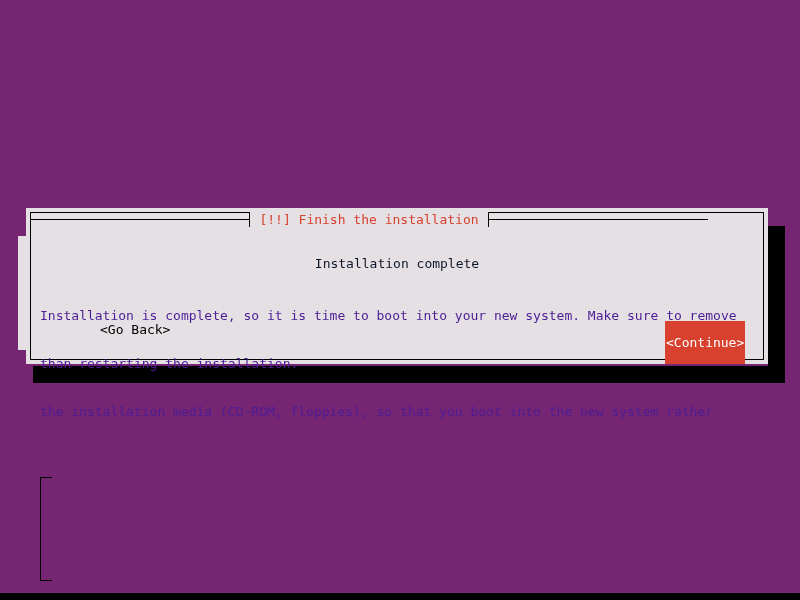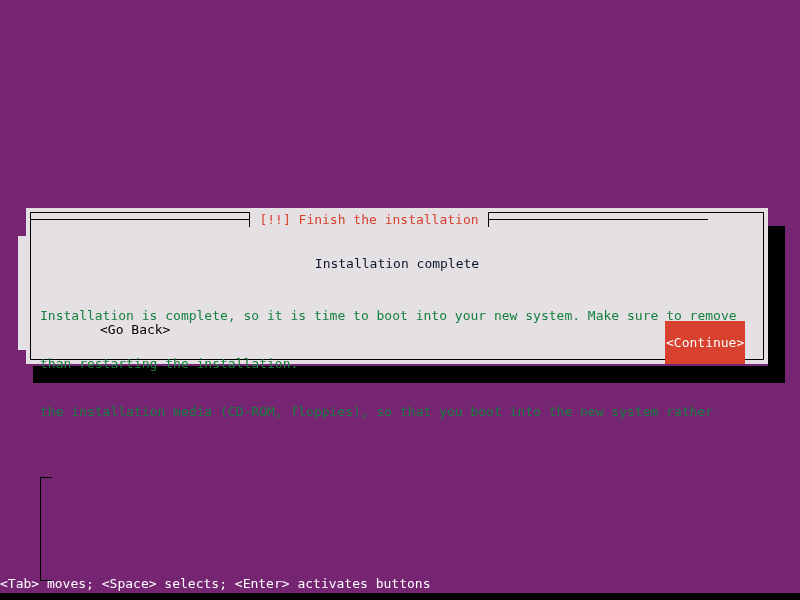--- a/index.html
+++ b/index.html
@@ -169,21 +169,21 @@
     color: #0f172a;
     font-size: 13px;
     line-height: 16px;
     margin-top: 26px;
     white-space: pre;
   }
   #body-paragraph {
     margin-top: 4px;
     padding-left: 9px;
     padding-right: 4px;
-    color: #15803d;
+    color: #4c1d95;
     font-size: 13px;
     line-height: 16px;
     white-space: pre;
   }
   #body-paragraph .bline {
     display: block;
     white-space: pre;
   }
 
   
@@ -248,16 +248,15 @@
       </div>
     </div>
 
     <div id="button-row">
       <span id="go-back-button">&lt;Go Back&gt;</span>
       <span id="continue-button">&lt;Continue&gt;</span>
     </div>
 
   </div>
 
-  <div id="status-line">&lt;Tab&gt; moves; &lt;Space&gt; selects; &lt;Enter&gt; activates buttons</div>
   <div id="bottom-strip"></div>
 
 </div>
 
 </body></html>

